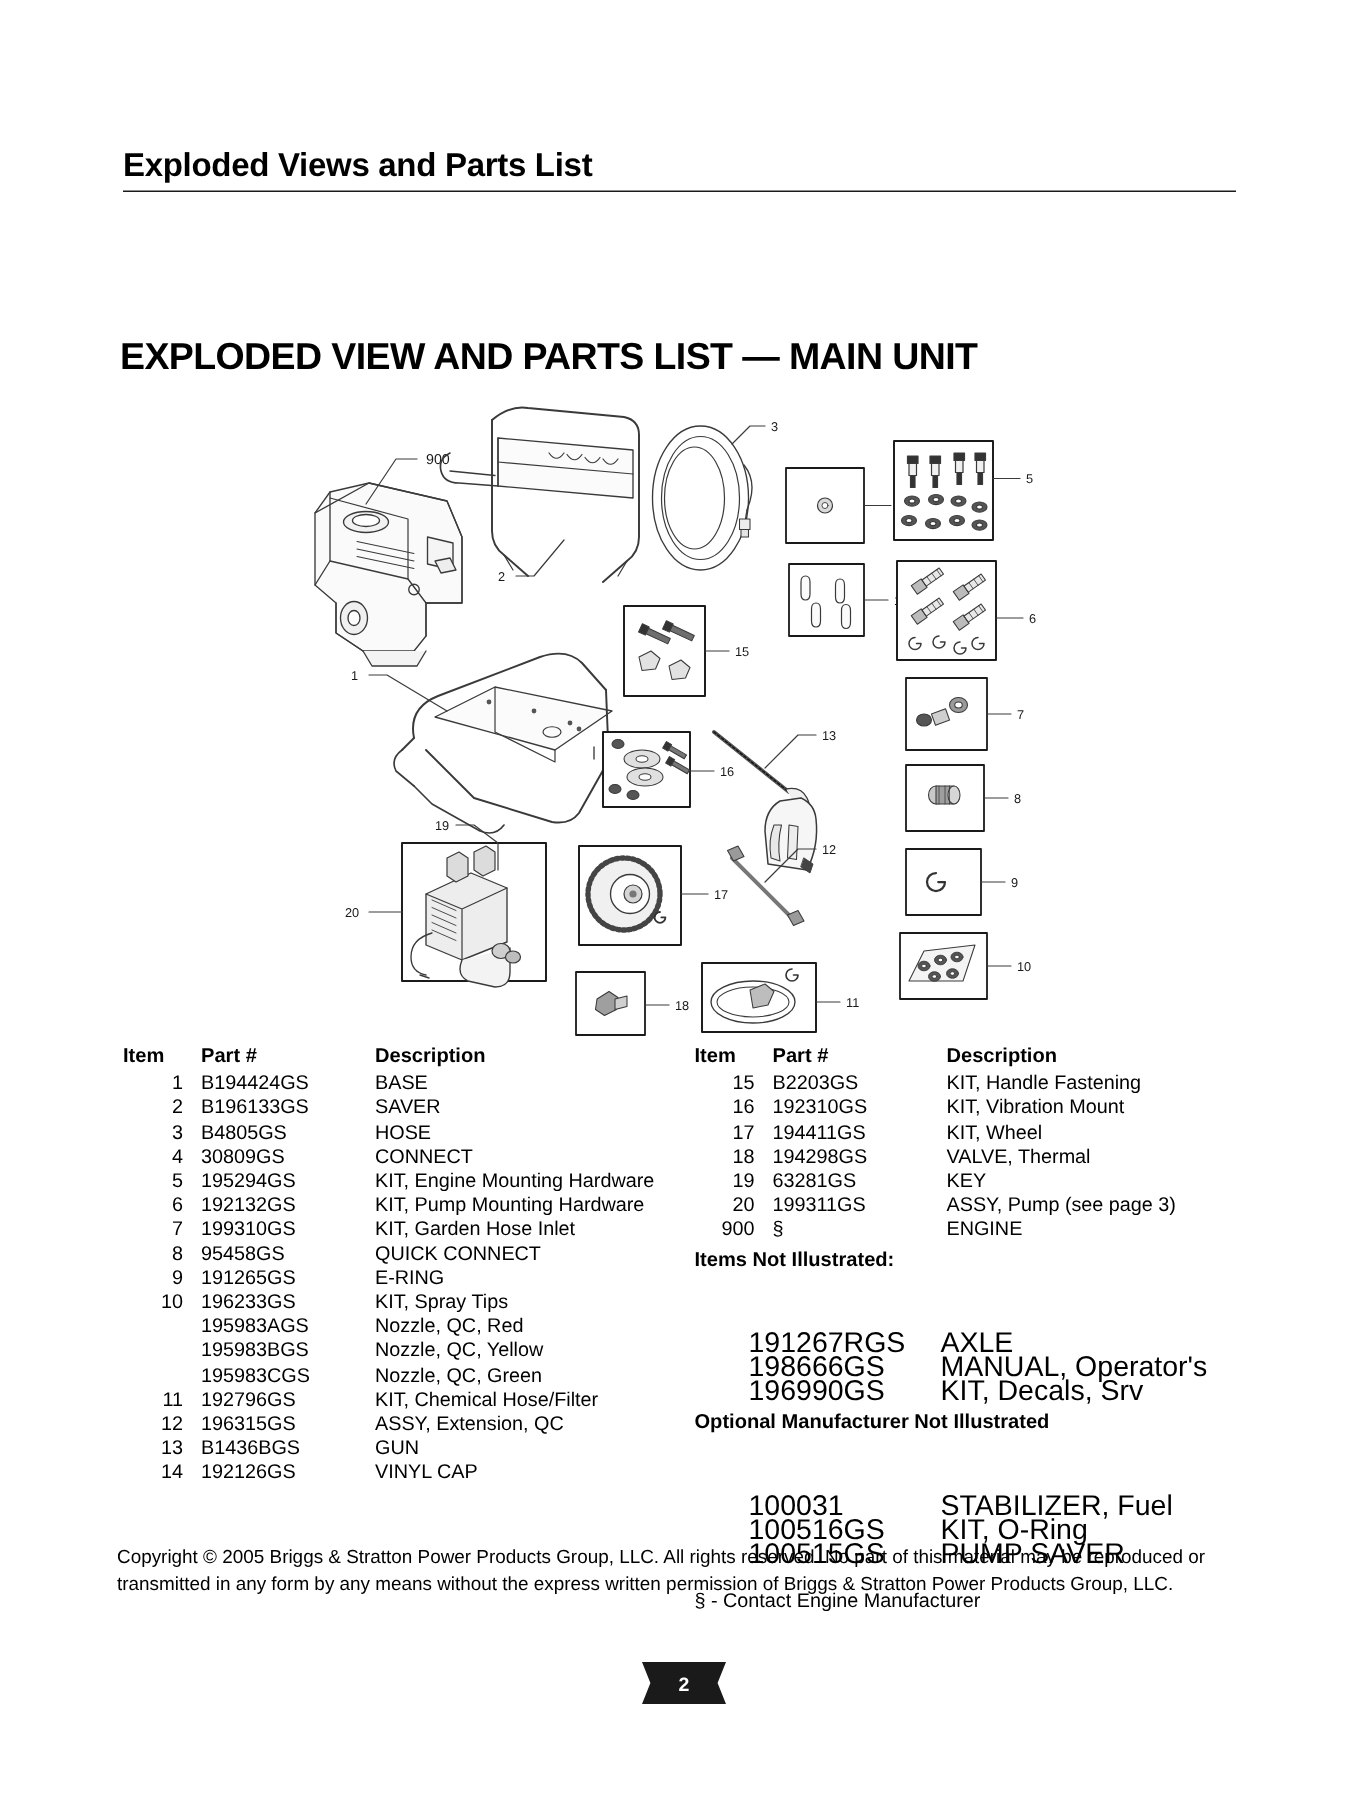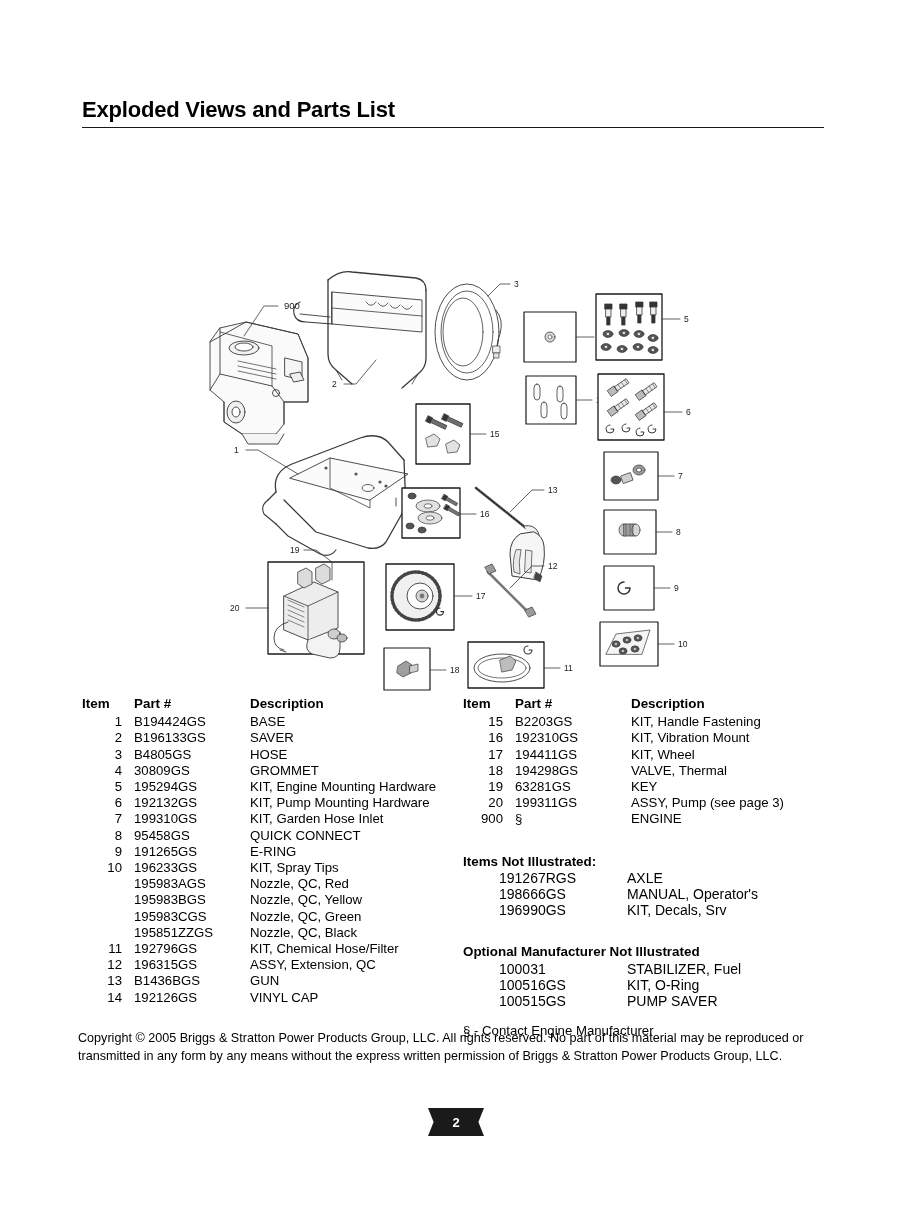--- a/index.html
+++ b/index.html
@@ -43,22 +43,22 @@
   .ptable th{
     font-weight:bold;text-align:left;padding:0 0 2px 0;font-size:13.4px;
   }
   .ptable td{padding:0;vertical-align:top;white-space:nowrap;}
   .c-item{width:40px;text-align:right;padding-right:0 !important;}
   .c-part{width:100px;padding-left:12px !important;}
   .c-desc{padding-left:16px !important;}
   .ptable th.c-item{text-align:left;padding-left:0;margin-top:16px;}
 
   
-  .ni-head{font-weight:bold;font-size:13.4px;margin-top:26px;}
-  .ni-table{border-collapse:collapse;font-size:14px;line-height:16.2px;}
+  .ni-head{font-weight:bold;font-size:13.4px;margin-top:4px;}
+  .ni-table{border-collapse:collapse;font-size:19px;line-height:16.2px;margin-top:40px;}
   .ni-table td{padding:0;white-space:nowrap;vertical-align:top;}
   .ni-part{width:118px;padding-left:36px !important;}
   .ni-desc{padding-left:10px !important;}
   .note-line{margin-top:14px;font-size:13.2px;}
 
   
   #copyright{
     position:absolute;left:78px;top:1030px;width:748px;
     font-size:12.6px;line-height:17.5px;text-align:left;
   }
@@ -75,20 +75,21 @@
 </head>
 <body>
 
 <div class="page">
 
   <div id="running-header">
     <div class="htitle">Exploded Views and Parts List</div>
     <div class="hrule"></div>
   </div>
 
+  <div id="section-heading">EXPLODED VIEW AND PARTS LIST — MAIN UNIT</div>
 
   <div id="diagram">
     <svg width="560" height="430" viewBox="0 0 560 430" xmlns="http://www.w3.org/2000/svg" fill="none" stroke="#3a3a3a" stroke-width="0.9" stroke-linecap="round" stroke-linejoin="round" font-family="Liberation Sans, sans-serif" font-size="8.5">
 
       <g>
         <path d="M30 80 L30 128 L44 140 L44 160 L62 172 L96 172 L104 162 L104 140 L128 140 L128 96 L118 72 L66 60 L40 66 Z" fill="#fafafa"></path>
         <path d="M30 80 L66 60 L118 72 L128 96 L128 140 L104 140 L104 162" fill="none"></path>
         <path d="M40 66 L40 112 L30 128" fill="none"></path>
         <path d="M40 112 L92 124 L104 140" fill="none"></path>
         <path d="M92 124 L92 84 L40 70" fill="none" stroke-width="0.8"></path>
@@ -436,21 +437,21 @@
             <td class="c-desc">SAVER</td>
           </tr>
           <tr>
             <td class="c-item">3</td>
             <td class="c-part">B4805GS</td>
             <td class="c-desc">HOSE</td>
           </tr>
           <tr>
             <td class="c-item">4</td>
             <td class="c-part">30809GS</td>
-            <td class="c-desc">GROMMET</td>
+            <td class="c-desc">CONNECT</td>
           </tr>
           <tr>
             <td class="c-item">5</td>
             <td class="c-part">195294GS</td>
             <td class="c-desc">KIT, Engine Mounting Hardware</td>
           </tr>
           <tr>
             <td class="c-item">6</td>
             <td class="c-part">192132GS</td>
             <td class="c-desc">KIT, Pump Mounting Hardware</td>
@@ -482,25 +483,20 @@
           </tr>
           <tr>
             <td class="c-item"></td>
             <td class="c-part">195983BGS</td>
             <td class="c-desc">Nozzle, QC, Yellow</td>
           </tr>
           <tr>
             <td class="c-item"></td>
             <td class="c-part">195983CGS</td>
             <td class="c-desc">Nozzle, QC, Green</td>
-          </tr>
-          <tr>
-            <td class="c-item"></td>
-            <td class="c-part">195851ZZGS</td>
-            <td class="c-desc">Nozzle, QC, Black</td>
           </tr>
           <tr>
             <td class="c-item">11</td>
             <td class="c-part">192796GS</td>
             <td class="c-desc">KIT, Chemical Hose/Filter</td>
           </tr>
           <tr>
             <td class="c-item">12</td>
             <td class="c-part">196315GS</td>
             <td class="c-desc">ASSY, Extension, QC</td>

